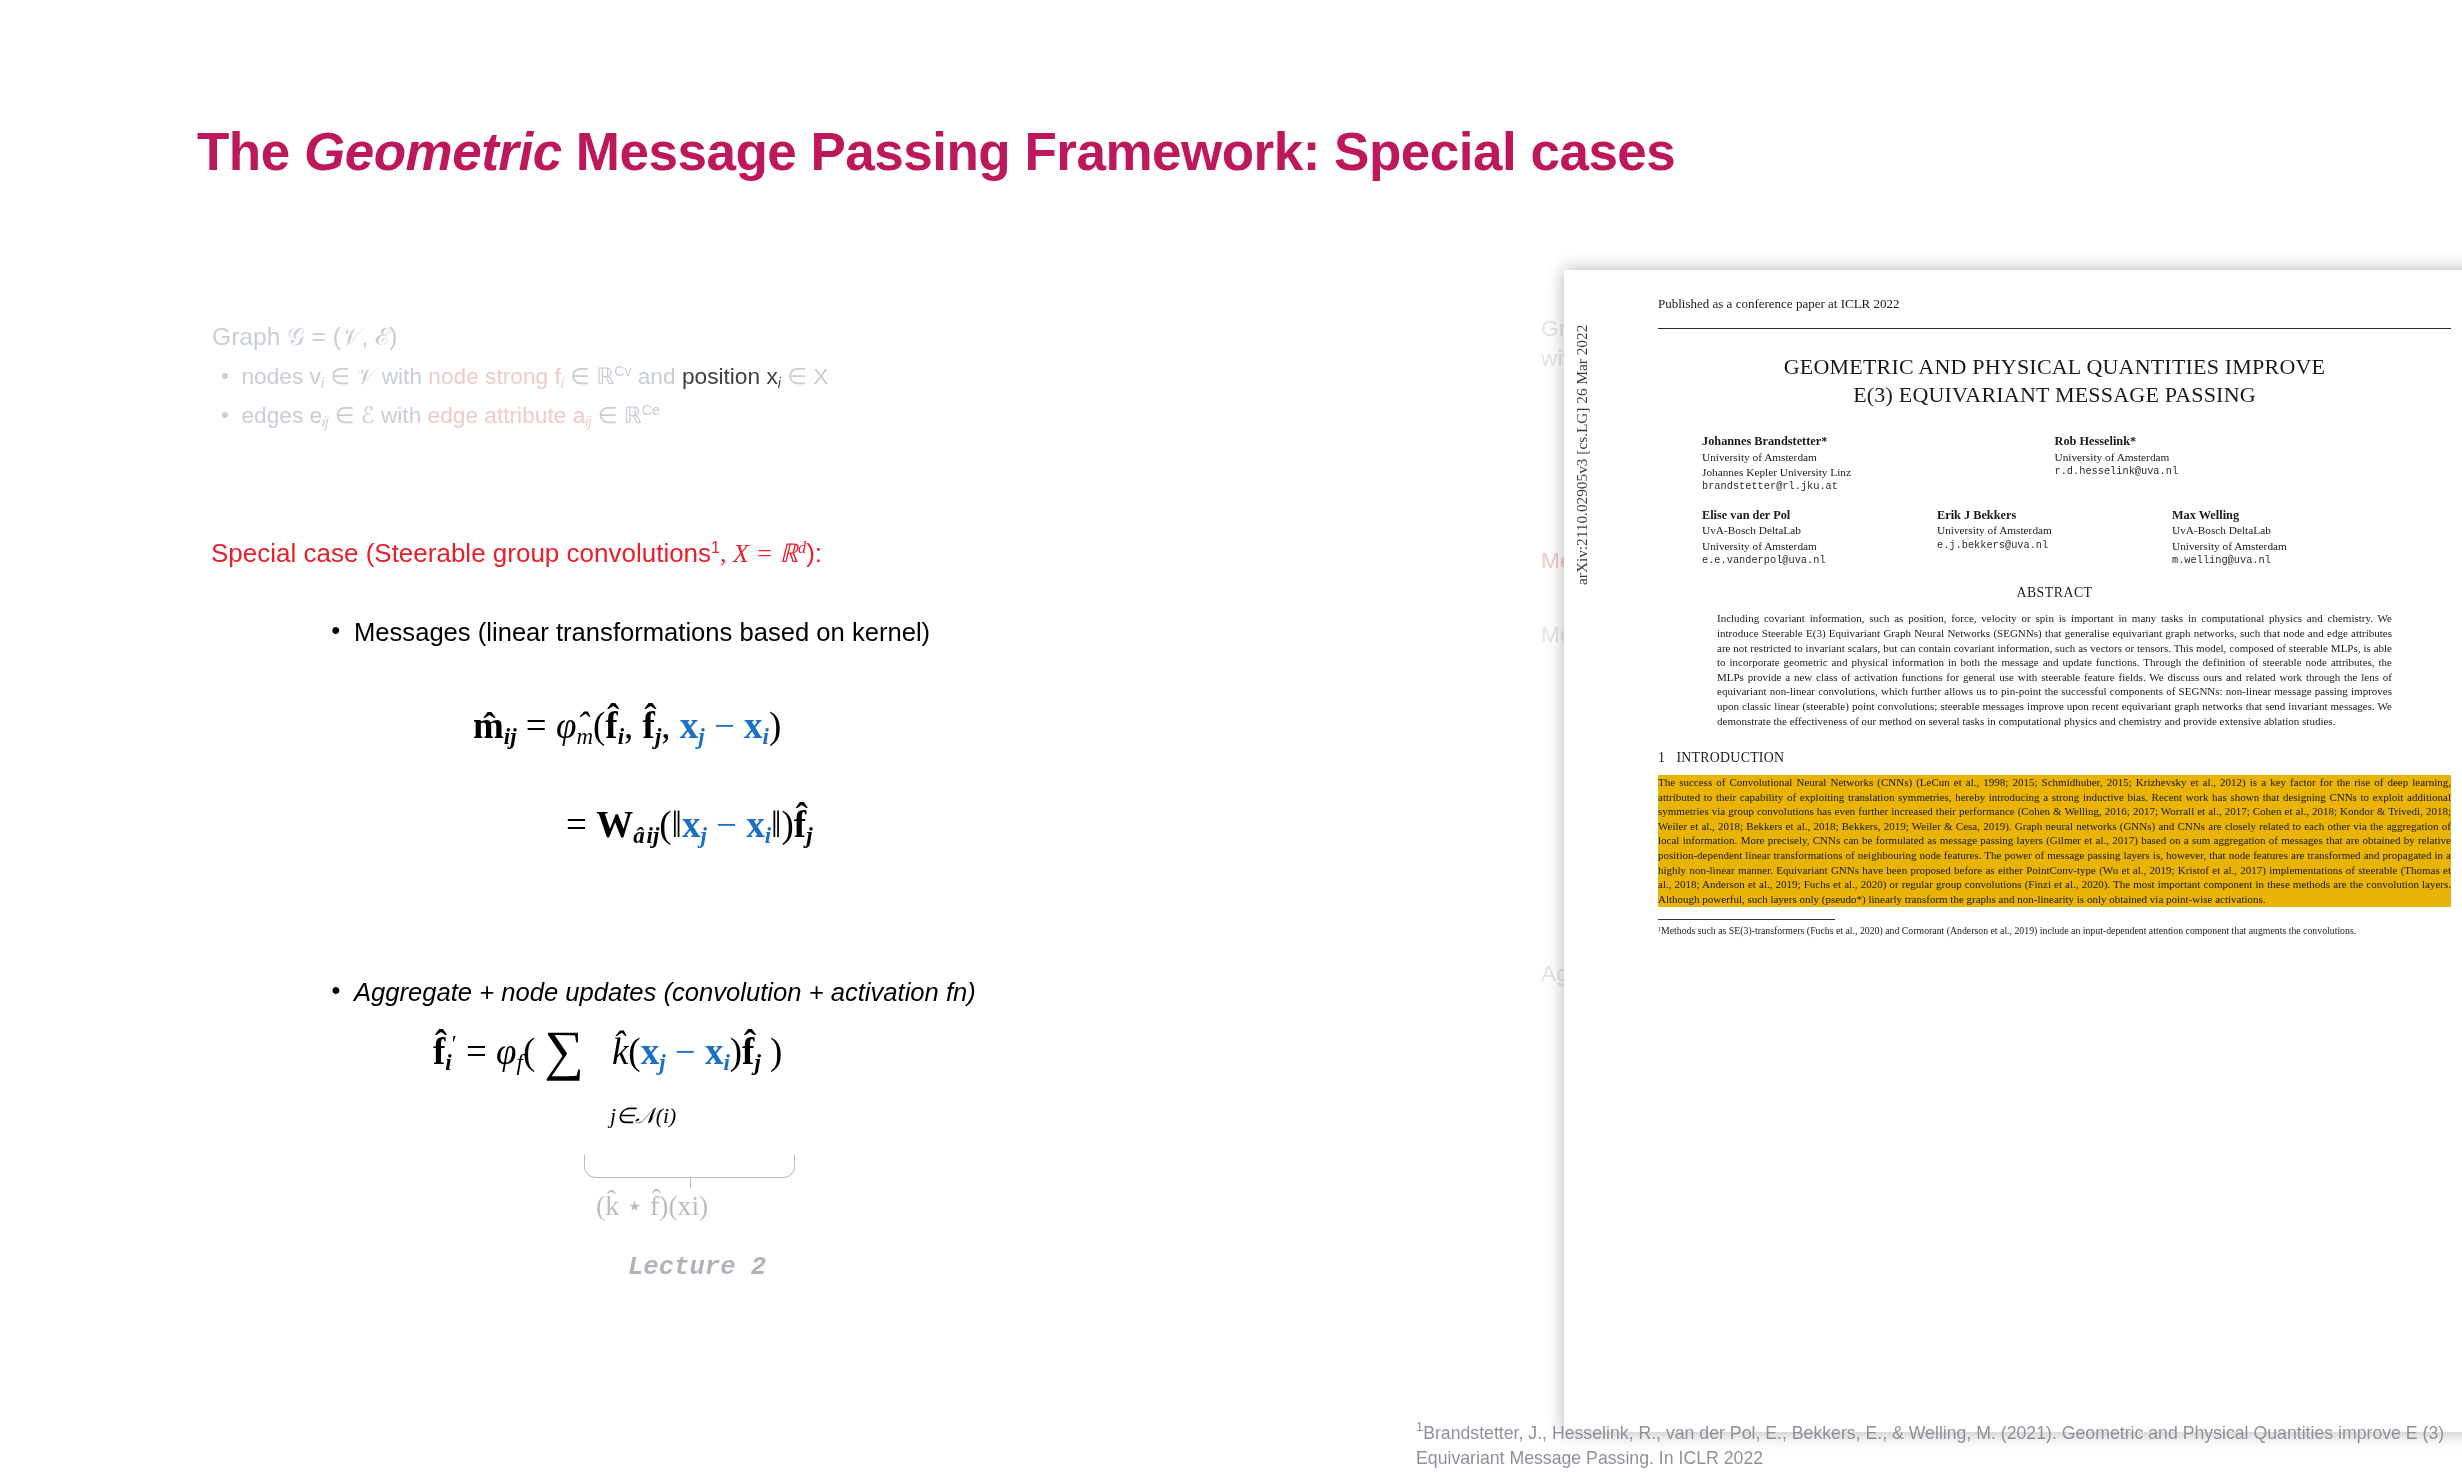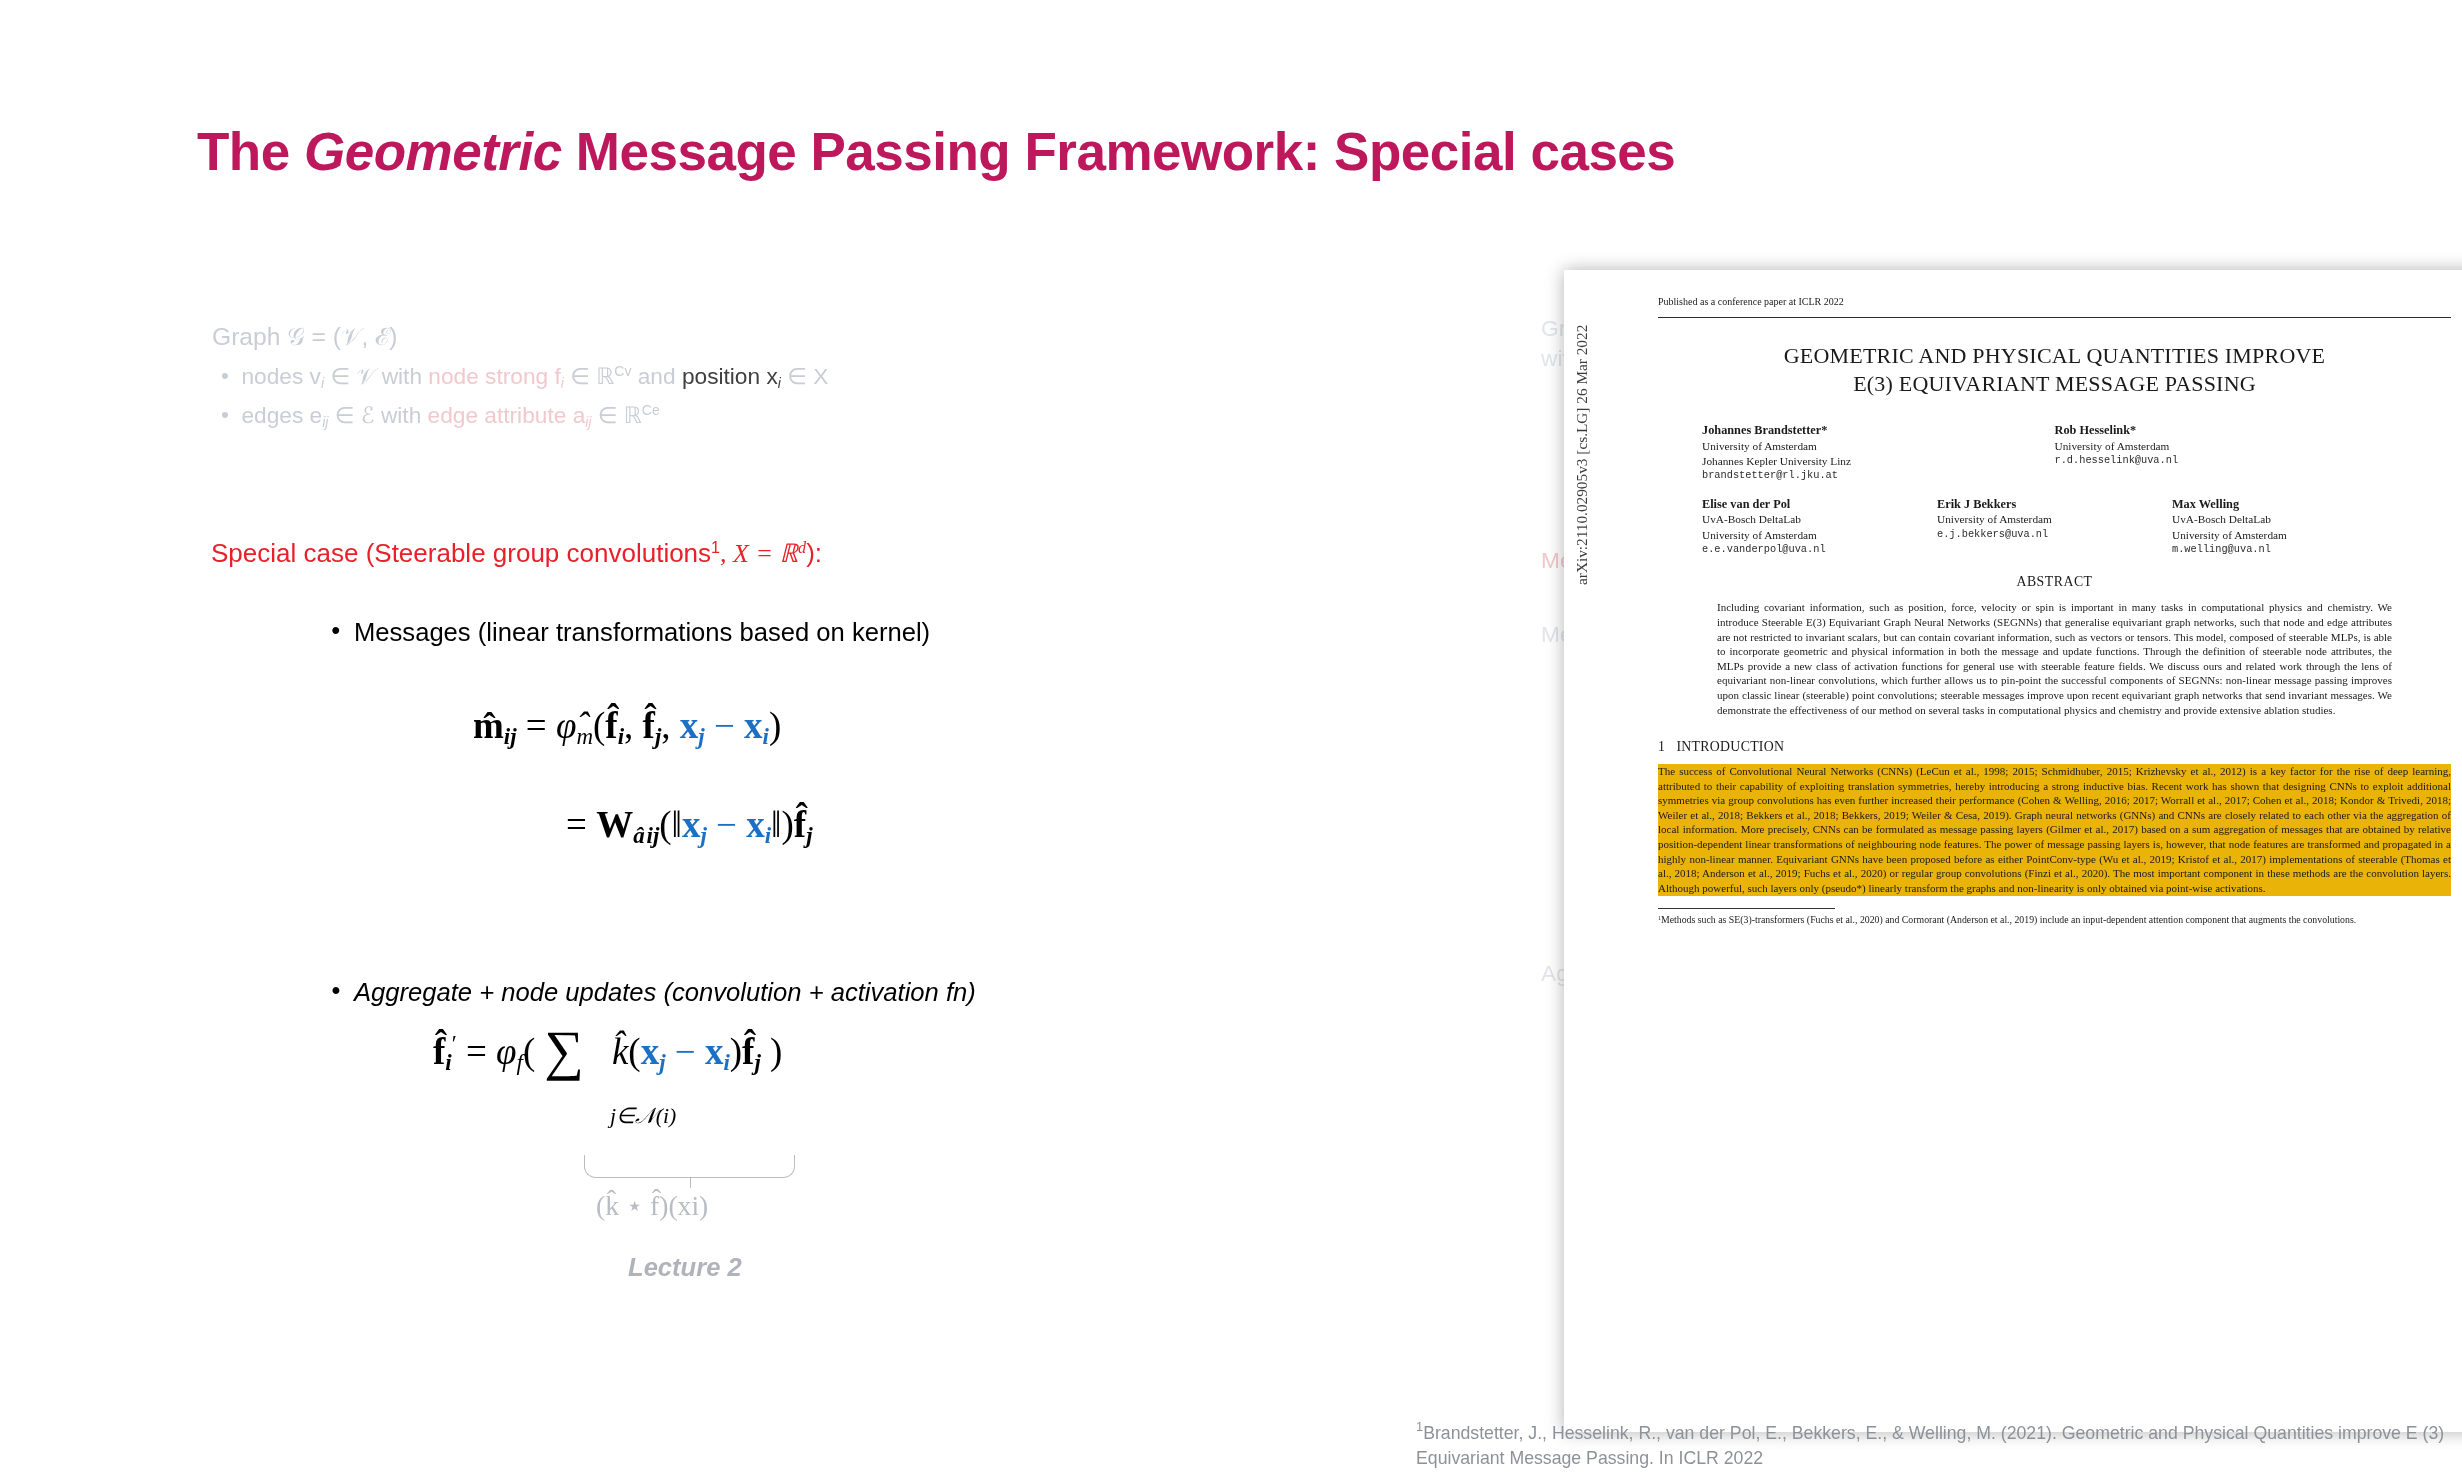--- a/index.html
+++ b/index.html
@@ -150,20 +150,21 @@
   }
   .lecture-label {
     position: absolute;
     left: 628px;
     top: 1253px;
     font-size: 25.6px;
     font-weight: bold;
     font-style: italic;
     color: #b0b3ba;
     white-space: nowrap;
+    font-family: Liberation Mono, monospace;
   }
 
   
   .bg-faded {
     position: absolute;
     color: #e2e5ea;
     font-size: 22.7px;
     white-space: nowrap;
   }
   #bgf1 { left: 1541px; top: 315px; }
@@ -200,23 +201,23 @@
   }
   .paper-body {
     position: absolute;
     left: 94px;
     top: 25.6px;
     width: 793px;
     color: #1a1a1a;
   }
   .pub-line {
     font-family: "Liberation Serif", serif;
-    font-size: 10px;
+    font-size: 13px;
     border-bottom: 1px solid #2b2b2b;
-    padding-bottom: 10px;
+    padding-bottom: 16px;
     margin-bottom: 24.6px;
   }
   .paper-title {
     font-family: "Liberation Serif", serif;
     text-align: center;
     font-size: 22px;
     line-height: 1.28;
     letter-spacing: 0.2px;
     margin-bottom: 23.6px;
   }

